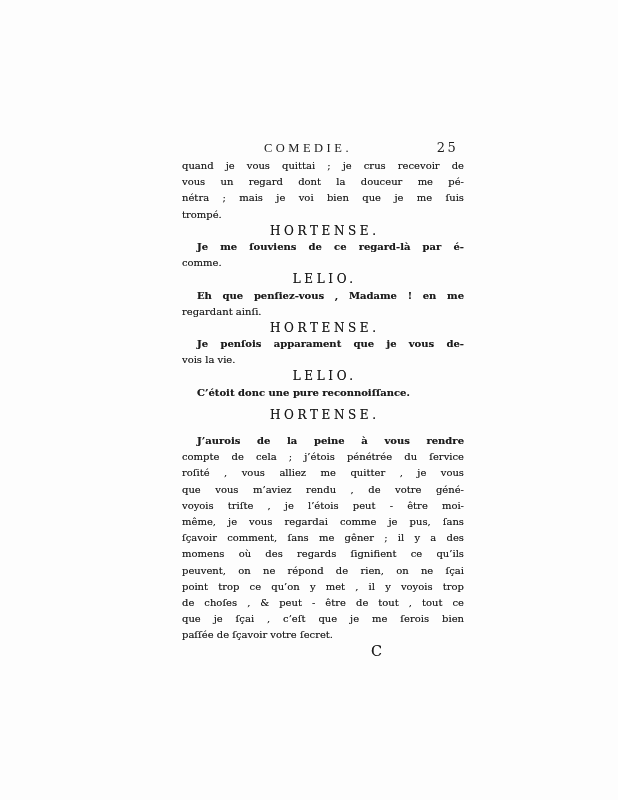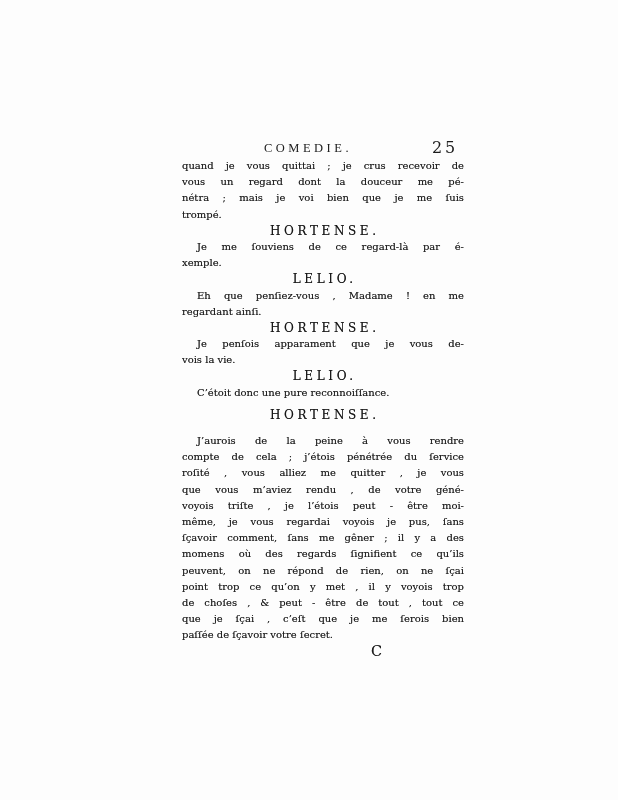--- a/index.html
+++ b/index.html
@@ -33,39 +33,40 @@
     padding-right: 30px;
     font-size: 12.5px;
     letter-spacing: 0.28em;
     color: #202020;
     font-family: Liberation Serif, serif;
   }
   .page-number {
     position: absolute;
     right: 6px;
     top: 0;
-    font-size: 16px;
+    font-size: 13px;
     letter-spacing: 0.18em;
   }
   .paragraph { margin: 0; }
   .paragraph.first { margin-top: 2px; }
   .line {
     font-size: 10px;
     line-height: 16.2px;
     height: 16.2px;
     overflow: hidden;
     text-align: justify;
     text-align-last: justify;
     text-shadow: 0 0 0.4px rgba(20,20,20,0.55);
   }
   .line.last {
     text-align-last: left;
   }
   .line.indent {
     text-indent: 15px;
+    font-weight: bold;
   }
   .speaker-heading {
     font-size: 12px;
     line-height: 16.2px;
     height: 16.2px;
     text-align: center;
     letter-spacing: 0.3em;
     text-indent: 0.3em;
     color: #161616;
     text-shadow: 0 0 0.4px rgba(20,20,20,0.55);
@@ -94,21 +95,21 @@
     <div id="content-blocks">
         <div class="paragraph first">
           <div class="line">quand je vous quittai ; je crus recevoir de</div>
           <div class="line">vous un regard dont la douceur me pé-</div>
           <div class="line">nétra ; mais je voi bien que je me ſuis</div>
           <div class="line last">trompé.</div>
         </div>
         <div class="speaker-heading">HORTENSE.</div>
         <div class="paragraph">
           <div class="line indent">Je me ſouviens de ce regard-là par é-</div>
-          <div class="line last">xemple.</div>
+          <div class="line last">comme.</div>
         </div>
         <div class="speaker-heading">LELIO.</div>
         <div class="paragraph">
           <div class="line indent">Eh que penſiez-vous , Madame ! en me</div>
           <div class="line last">regardant ainſi.</div>
         </div>
         <div class="speaker-heading">HORTENSE.</div>
         <div class="paragraph">
           <div class="line indent">Je penſois apparament que je vous de-</div>
           <div class="line last">vois la vie.</div>
@@ -117,21 +118,21 @@
         <div class="paragraph">
           <div class="line last indent">C’étoit donc une pure reconnoiſſance.</div>
         </div>
         <div class="speaker-heading loose">HORTENSE.</div>
         <div class="paragraph">
           <div class="line indent">J’aurois de la peine à vous rendre</div>
           <div class="line">compte de cela ; j’étois pénétrée du ſervice</div>
           <div class="line">roſité , vous alliez me quitter , je vous</div>
           <div class="line">que vous m’aviez rendu , de votre géné-</div>
           <div class="line">voyois triſte , je l’étois peut - être moi-</div>
-          <div class="line">même, je vous regardai voyois je pus, ſans</div>
+          <div class="line">même, je vous regardai comme je pus, ſans</div>
           <div class="line">ſçavoir comment, ſans me gêner ; il y a des</div>
           <div class="line">momens où des regards ſignifient ce qu’ils</div>
           <div class="line">peuvent, on ne répond de rien, on ne ſçai</div>
           <div class="line">point trop ce qu’on y met , il y voyois trop</div>
           <div class="line">de choſes , &amp; peut - être de tout , tout ce</div>
           <div class="line">que je ſçai , c’eſt que je me ſerois bien</div>
           <div class="line last">paſſée de ſçavoir votre ſecret.</div>
         </div>
       </div>
     <div class="signature">C</div>

